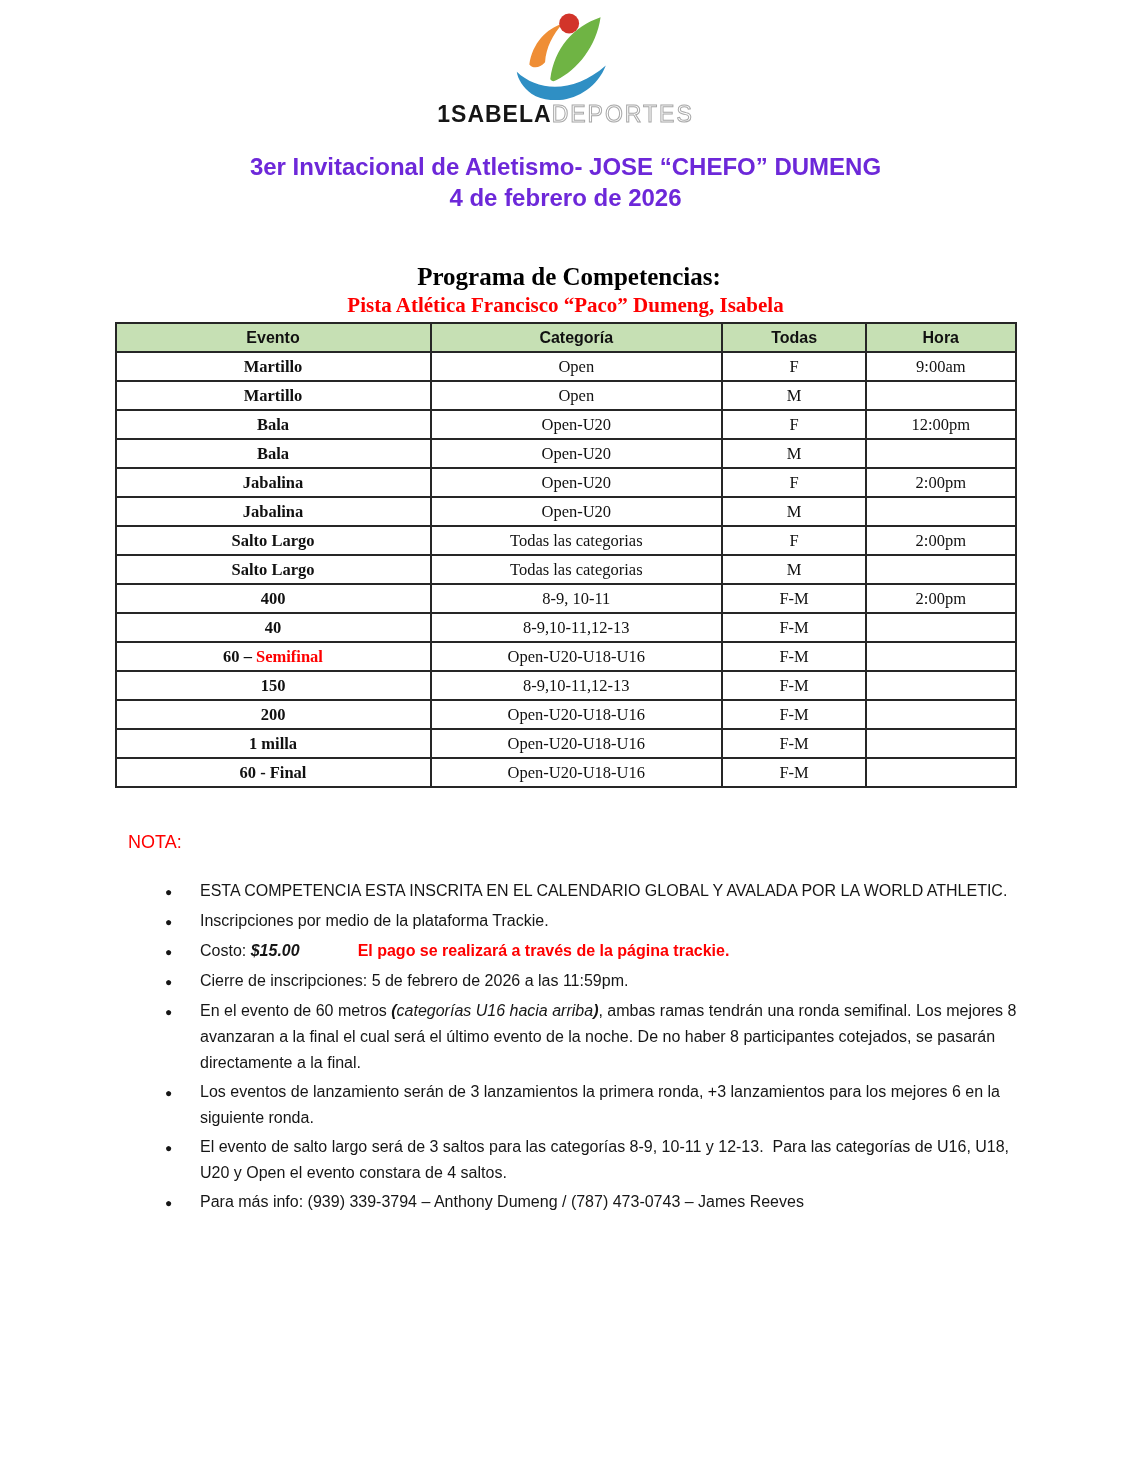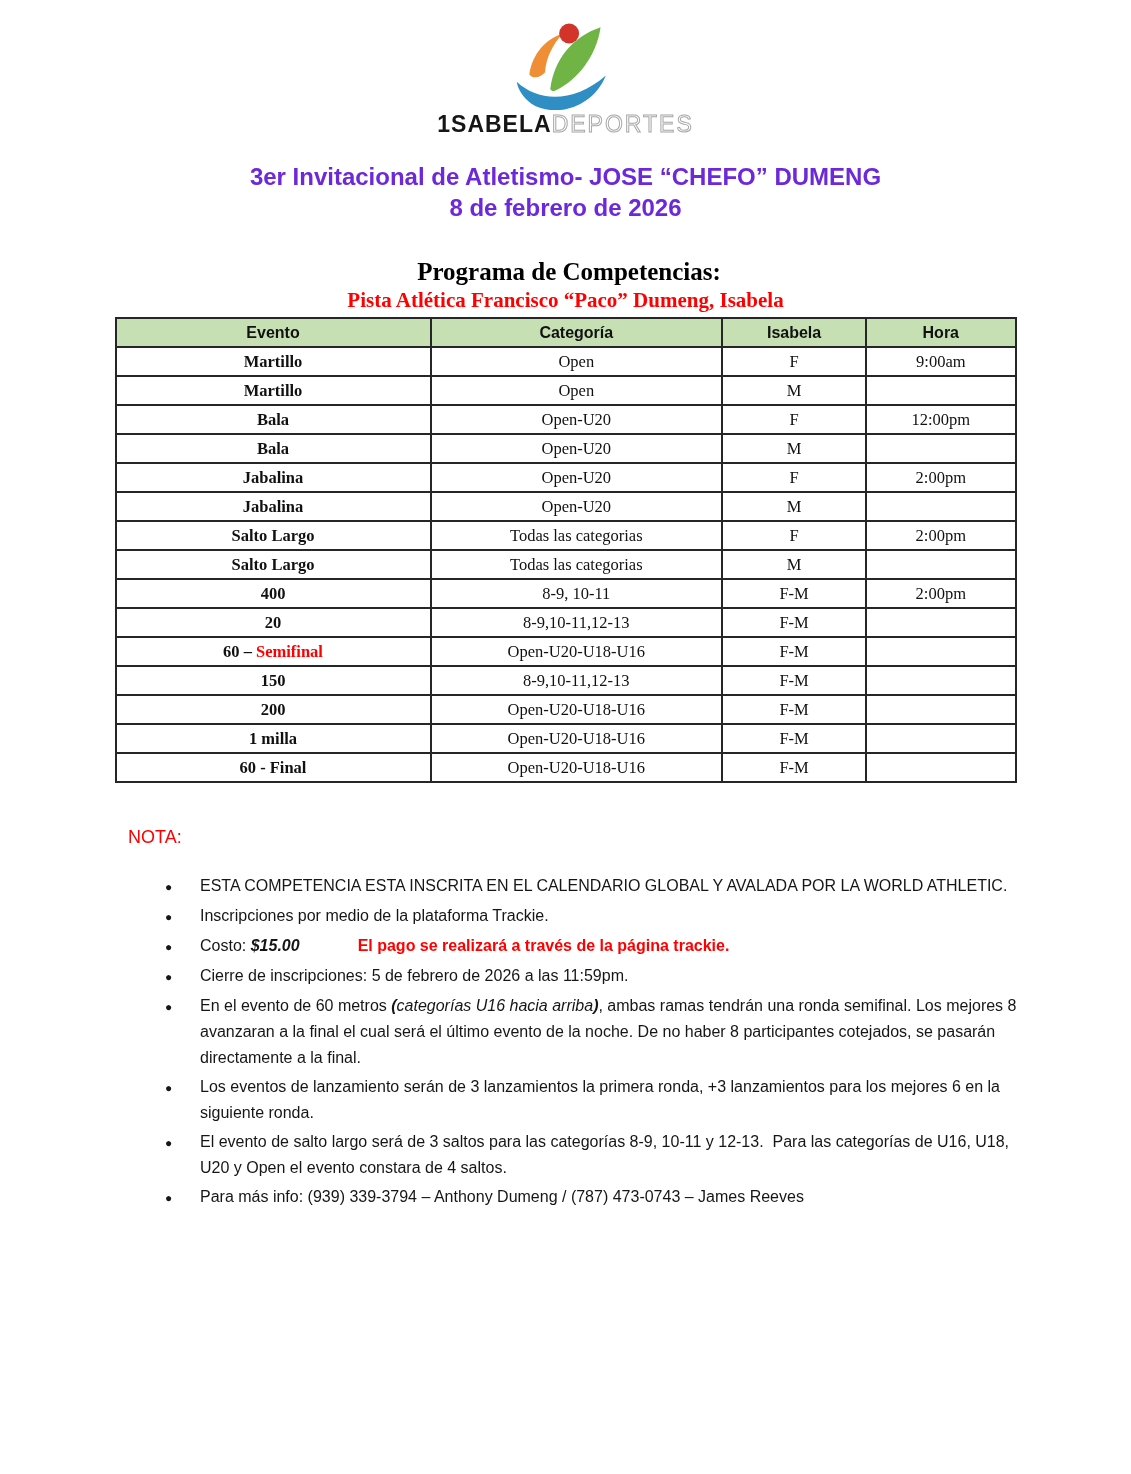--- a/index.html
+++ b/index.html
@@ -11,30 +11,30 @@
   html,body{margin:0;padding:0;background:#ffffff;}
   .page{
     position:relative;
     width:1131px;height:1474px;
     background:#ffffff;
     overflow:hidden;
     font-family:"Liberation Sans",sans-serif;
     color:var(--ink);
   }
   
-  .logo{padding-top:22px;text-align:center;}
+  .logo{padding-top:12px;text-align:center;}
   .logo svg{display:block;margin:0 auto;}
   .brand{margin-top:1px;font-size:23px;line-height:26px;letter-spacing:1px;}
   .brand-bold{font-weight:bold;color:#161616;}
   .brand-light{font-weight:400;color:#ffffff;-webkit-text-stroke:1px #a8a8a8;letter-spacing:2px;}
   
   .title-block{margin-top:24px;text-align:center;}
   .title-line{font-size:24px;line-height:31px;font-weight:bold;color:#6d28d9;}
   .program-heading{
-    margin-top:35px;text-align:center;
+    margin-top:50px;text-align:center;
     font-family:"Liberation Serif",serif;font-weight:bold;
     font-size:25px;line-height:28px;color:#000;padding-left:7px;
   }
   .venue{
     margin-top:2px;text-align:center;
     font-family:"Liberation Serif",serif;font-weight:bold;
     font-size:21px;line-height:24px;color:var(--accent-red);
   }
   
   table.schedule{
@@ -85,38 +85,38 @@
       <path d="M20,50 C23,30 36,16 52,11 C42,22 36,34 35,48 C30,54 23,54 20,50 Z" fill="#ef8e35"></path>
       <path d="M40,64 C44,34 62,14 88,5 C84,33 66,55 46,65 C43,67 41,66 40,64 Z" fill="#6fb444"></path>
       <path d="M8,57 C28,76 62,78 93,51 C81,82 44,92 22,78 C14,72 9,64 8,57 Z" fill="#2f8fc4"></path>
       <circle cx="58" cy="11" r="9.5" fill="#d2342a"></circle>
     </svg>
     <div class="brand"><span class="brand-bold">1SABELA</span><span class="brand-light">DEPORTES</span></div>
   </div>
 
   <div class="title-block">
     <div class="title-line">3er Invitacional de Atletismo- JOSE “CHEFO” DUMENG</div>
-    <div class="title-line">8 de febrero de 2026</div>
+    <div class="title-line">4 de febrero de 2026</div>
   </div>
 
   <div class="program-heading">Programa de Competencias:</div>
   <div class="venue">Pista Atlética Francisco “Paco” Dumeng, Isabela</div>
 
   <table class="schedule">
     <colgroup>
       <col class="col-evento">
         <col class="col-categoria">
         <col class="col-genero">
         <col class="col-hora">
     </colgroup>
     <thead>
       <tr id="thead-row">
           <th>Evento</th>
           <th>Categoría</th>
-          <th>Isabela</th>
+          <th>Todas</th>
           <th>Hora</th>
         </tr>
     </thead>
     <tbody id="tbody">
         <tr>
           <td class="c-evento"><span>Martillo</span></td>
           <td class="c-categoria">Open</td>
           <td class="c-genero">F</td>
           <td class="c-hora">9:00am</td>
         </tr>
@@ -162,21 +162,21 @@
           <td class="c-genero">M</td>
           <td class="c-hora"></td>
         </tr>
         <tr>
           <td class="c-evento"><span>400</span></td>
           <td class="c-categoria">8-9, 10-11</td>
           <td class="c-genero">F-M</td>
           <td class="c-hora">2:00pm</td>
         </tr>
         <tr>
-          <td class="c-evento"><span>20</span></td>
+          <td class="c-evento"><span>40</span></td>
           <td class="c-categoria">8-9,10-11,12-13</td>
           <td class="c-genero">F-M</td>
           <td class="c-hora"></td>
         </tr>
         <tr>
           <td class="c-evento"><span>60 – </span><span class="red">Semifinal</span></td>
           <td class="c-categoria">Open-U20-U18-U16</td>
           <td class="c-genero">F-M</td>
           <td class="c-hora"></td>
         </tr>

